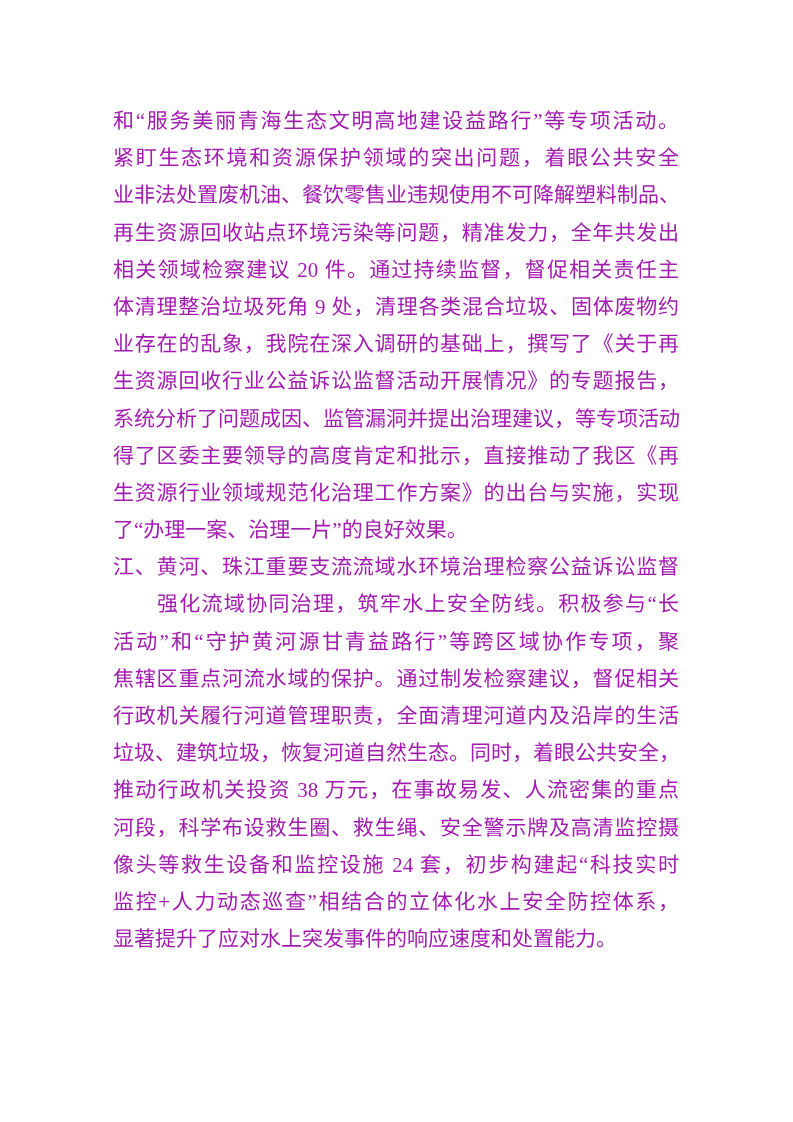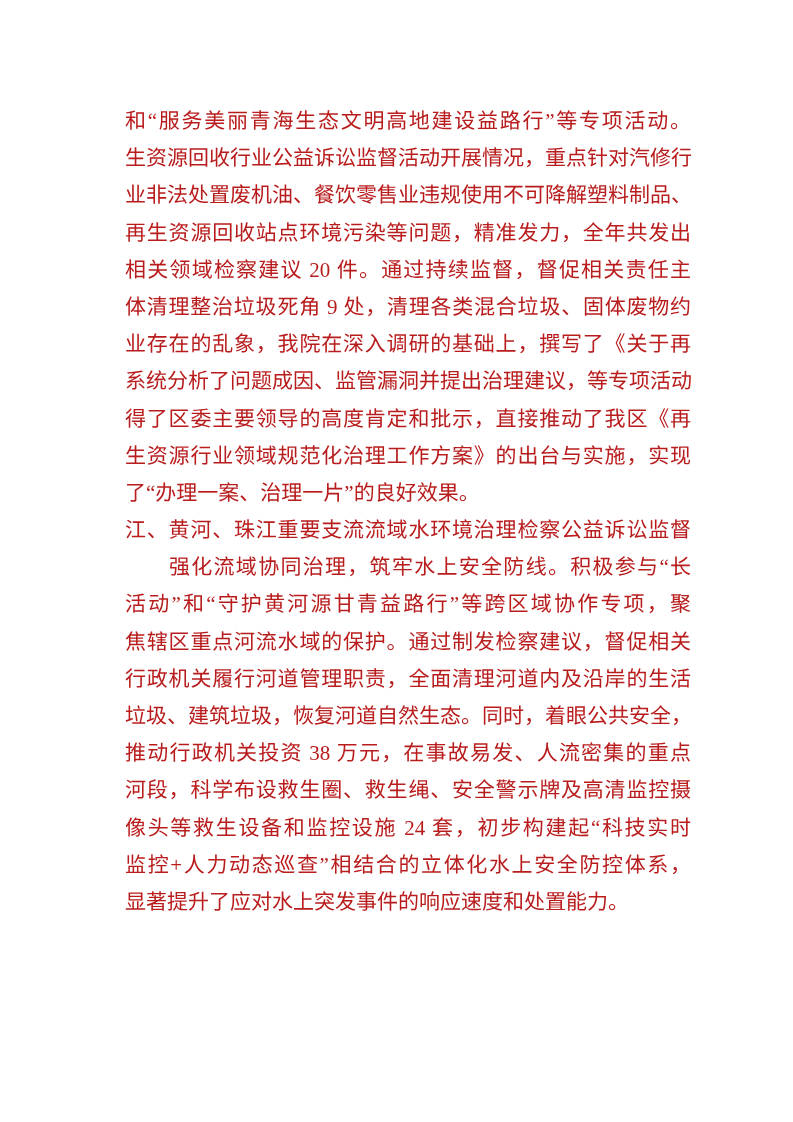--- a/index.html
+++ b/index.html
@@ -10,24 +10,24 @@
   .page {
     position: relative;
     width: 793px;
     height: 1122px;
     background: #ffffff;
     overflow: hidden;
     font-family: "Liberation Serif", "DejaVu Serif", serif;
   }
   .text-block {
     position: absolute;
-    left: 125px;
+    left: 113px;
     top: 103px;
     width: 566px;
-    color: #b91c1c;
+    color: #a21caf;
   }
   .text-line {
     height: 37.2px;
     line-height: 37.2px;
     font-size: 21px;
     white-space: nowrap;
     text-align: justify;
     text-align-last: justify;
     font-weight: 400;
   }
@@ -38,26 +38,27 @@
     text-indent: 44px;
   }
 </style>
 </head>
 <body>
 
 <div class="page">
   <div class="text-block">
 
   <div class="text-line">和“服务美丽青海生态文明高地建设益路行”等专项活动。</div>
-      <div class="text-line">生资源回收行业公益诉讼监督活动开展情况，重点针对汽修行</div>
+      <div class="text-line">紧盯生态环境和资源保护领域的突出问题，着眼公共安全</div>
       <div class="text-line">业非法处置废机油、餐饮零售业违规使用不可降解塑料制品、</div>
       <div class="text-line">再生资源回收站点环境污染等问题，精准发力，全年共发出</div>
       <div class="text-line">相关领域检察建议 20 件。通过持续监督，督促相关责任主</div>
       <div class="text-line">体清理整治垃圾死角 9 处，清理各类混合垃圾、固体废物约</div>
       <div class="text-line">业存在的乱象，我院在深入调研的基础上，撰写了《关于再</div>
+      <div class="text-line">生资源回收行业公益诉讼监督活动开展情况》的专题报告，</div>
       <div class="text-line">系统分析了问题成因、监管漏洞并提出治理建议，等专项活动</div>
       <div class="text-line">得了区委主要领导的高度肯定和批示，直接推动了我区《再</div>
       <div class="text-line">生资源行业领域规范化治理工作方案》的出台与实施，实现</div>
       <div class="text-line para-last">了“办理一案、治理一片”的良好效果。</div>
       <div class="text-line">江、黄河、珠江重要支流流域水环境治理检察公益诉讼监督</div>
       <div class="text-line first-indent">强化流域协同治理，筑牢水上安全防线。积极参与“长</div>
       <div class="text-line">活动”和“守护黄河源甘青益路行”等跨区域协作专项，聚</div>
       <div class="text-line">焦辖区重点河流水域的保护。通过制发检察建议，督促相关</div>
       <div class="text-line">行政机关履行河道管理职责，全面清理河道内及沿岸的生活</div>
       <div class="text-line">垃圾、建筑垃圾，恢复河道自然生态。同时，着眼公共安全，</div>

